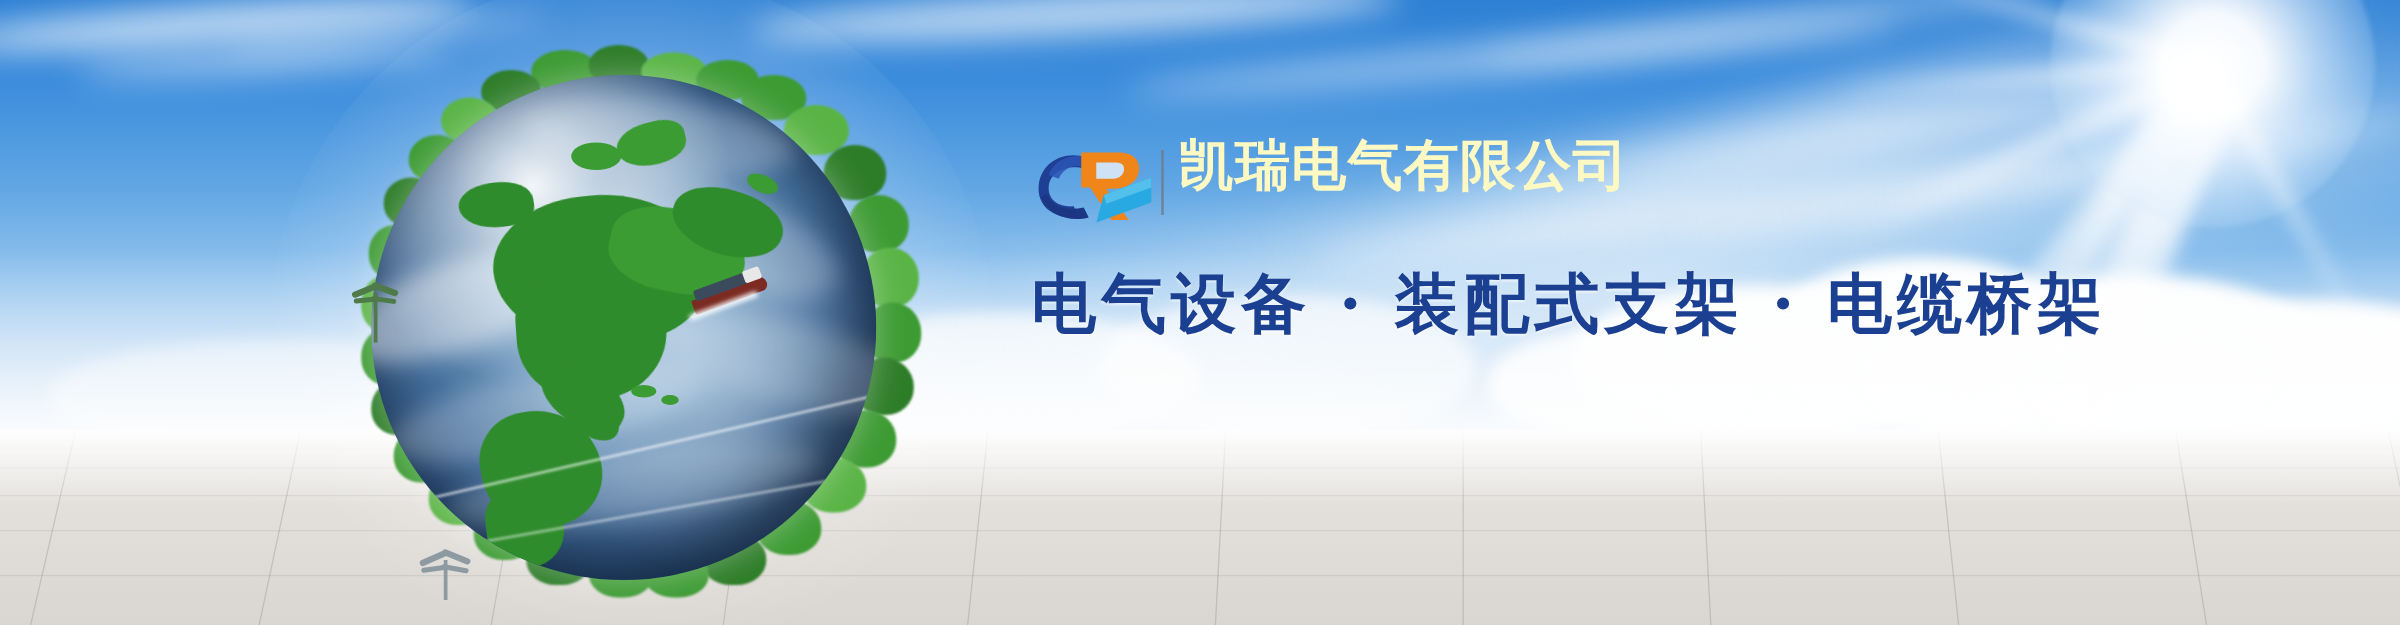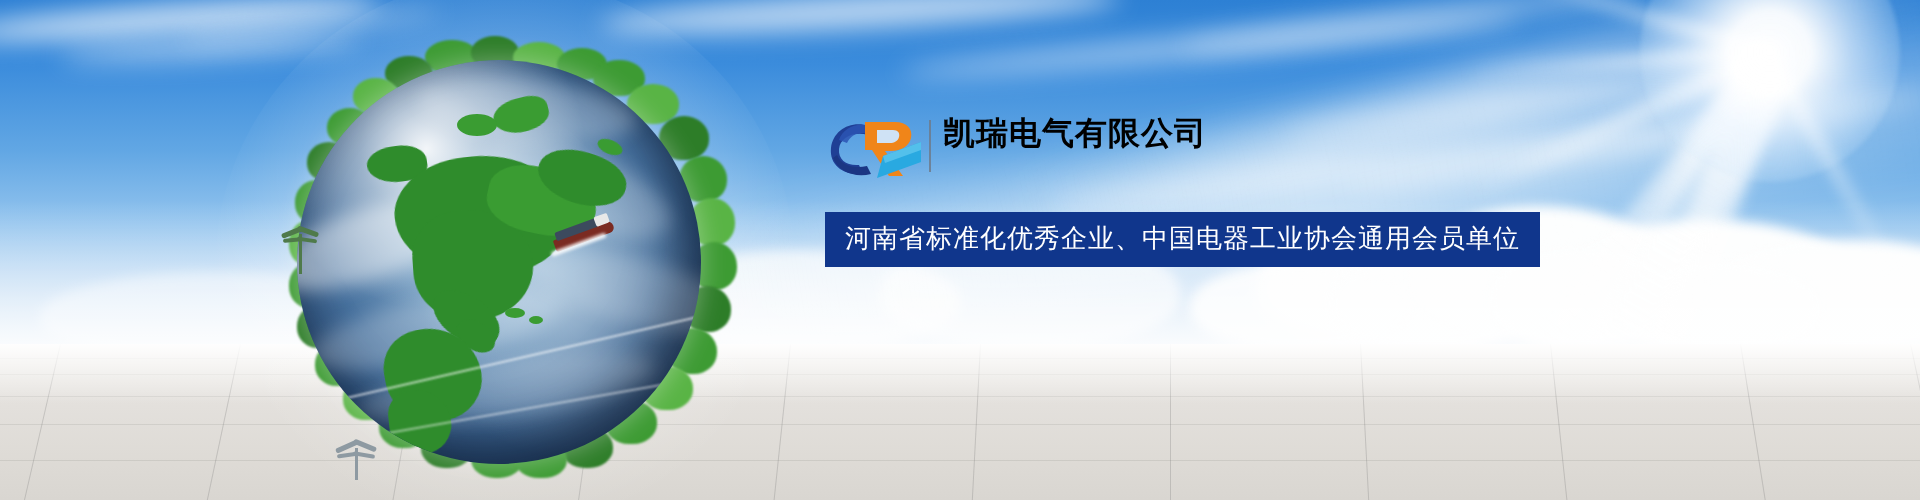--- a/index.html
+++ b/index.html
@@ -115,21 +115,21 @@
   .palm{position:absolute;}
 
   
   .content{position:absolute;left:825px;top:112px;width:700px;}
 
   .logo-row{position:relative;height:76px;}
   .logo-mark{position:absolute;left:0;top:4px;width:98px;height:64px;}
   .logo-div{position:absolute;left:104px;top:8px;width:2px;height:52px;background:#6d7b8c;opacity:.85;}
   .logo-text{position:absolute;left:118px;top:0;}
   .co-cn{
-    font-size:32px;font-weight:700;color:#000000;letter-spacing:1px;line-height:42px;
+    font-size:44px;font-weight:700;color:#fef9c3;letter-spacing:1px;line-height:42px;
     font-family:"DejaVu Sans","Liberation Sans",sans-serif;
   }
   .co-en{
     font-size:19px;color:#3b3f45;letter-spacing:.6px;line-height:24px;margin-top:2px;
     font-family:"Liberation Sans",sans-serif;
   }
 
   .headline{
     margin-top:26px;
     font-family:"DejaVu Serif","Liberation Serif",serif;
@@ -329,17 +329,17 @@
         </svg>
       </div>
 
       <div class="logo-div"></div>
 
       <div class="logo-text">
         <div class="co-cn">凯瑞电气有限公司</div>
       </div>
     </div>
 
-
-    <div class="badge">河南省标准化优秀企业、中国电器工业协会通用会员单位</div>
+    <div class="headline">电气设备 · 装配式支架 · 电缆桥架</div>
+
   </div>
 
 </div>
 
 </body></html>

